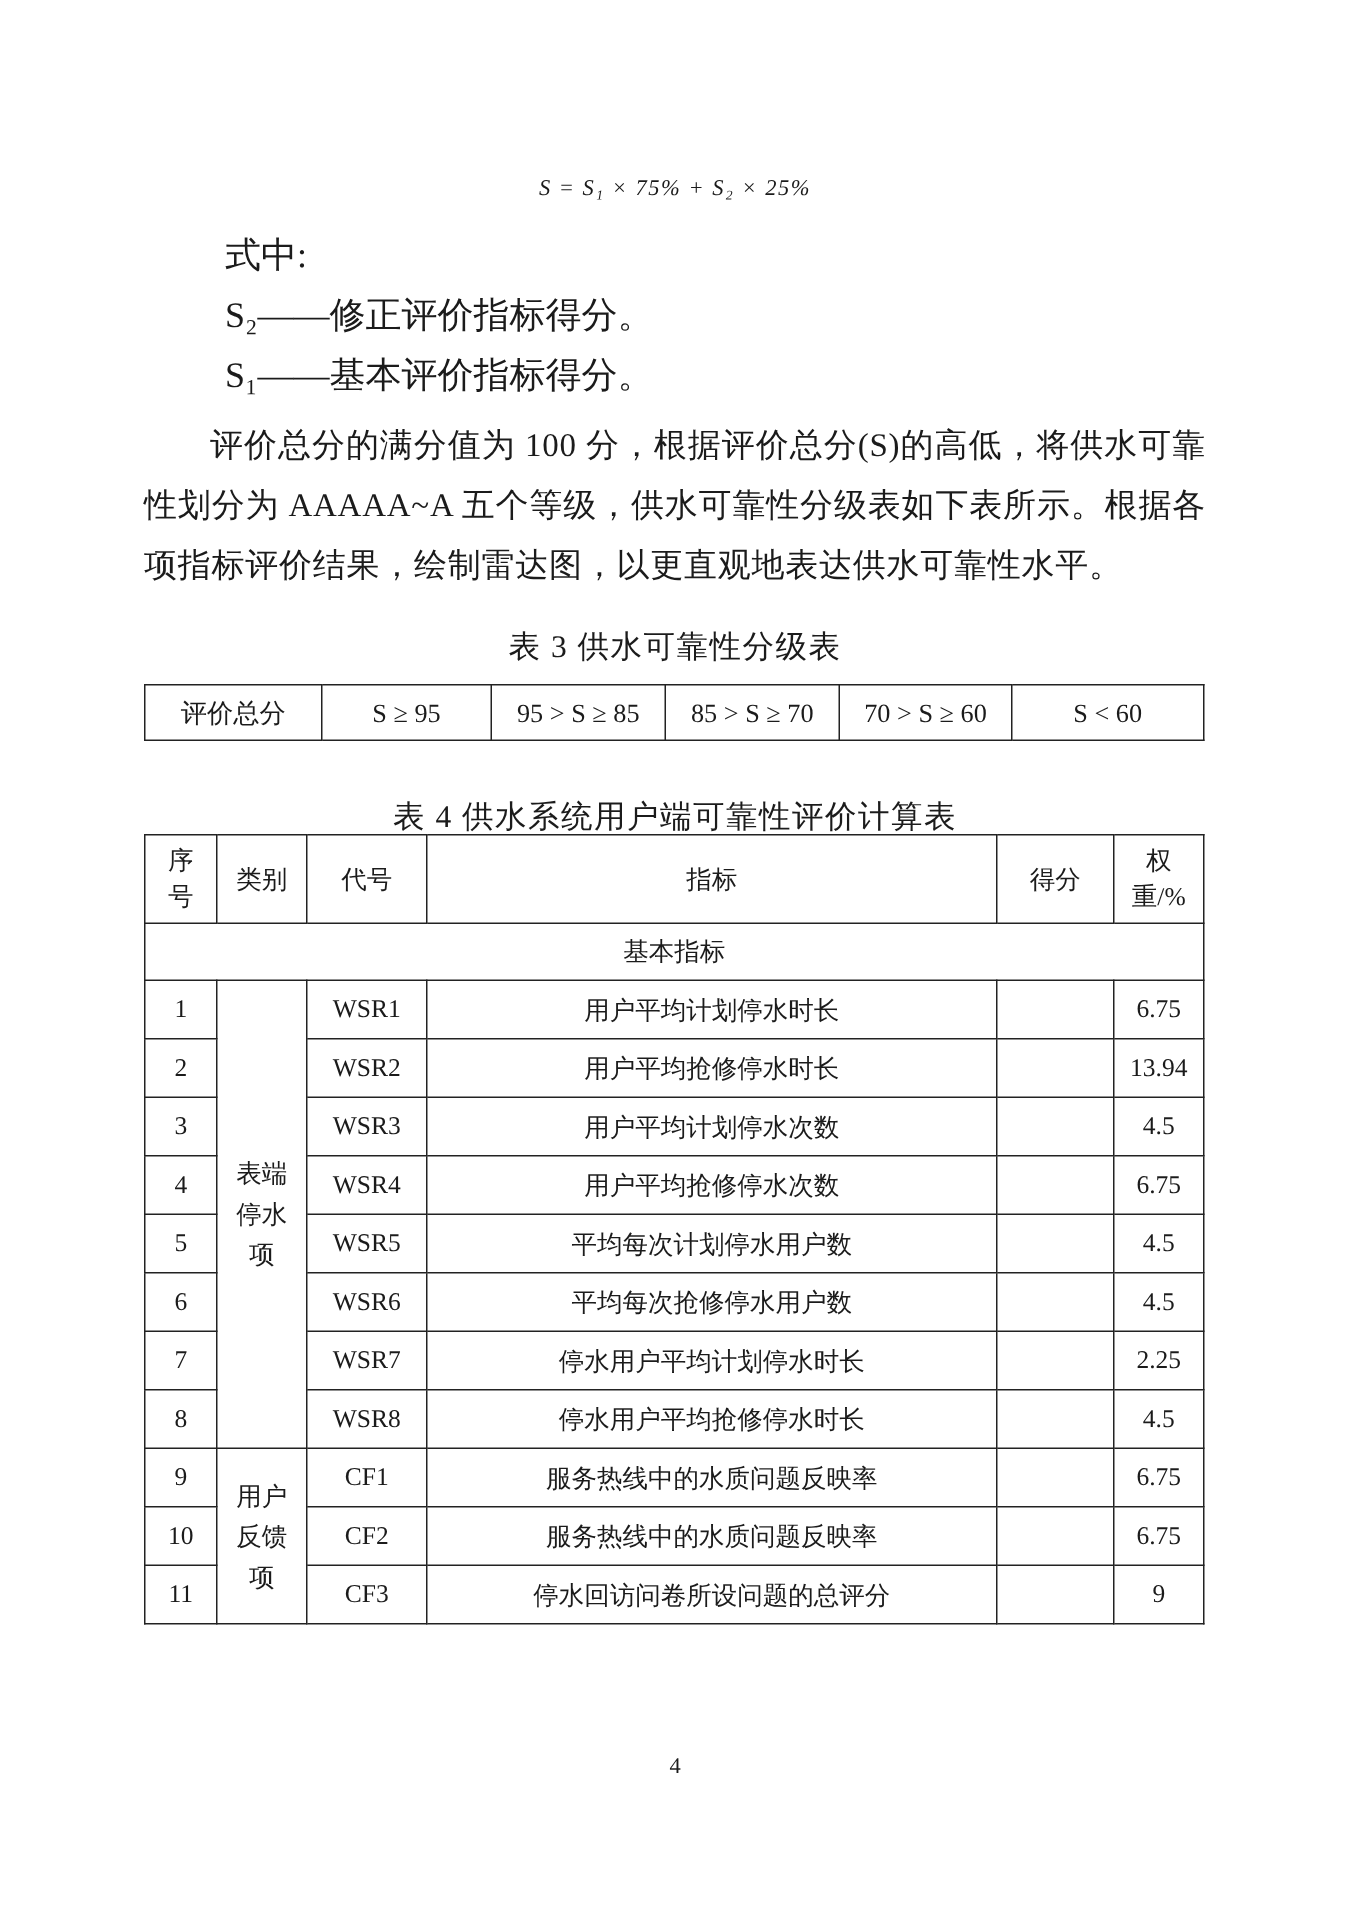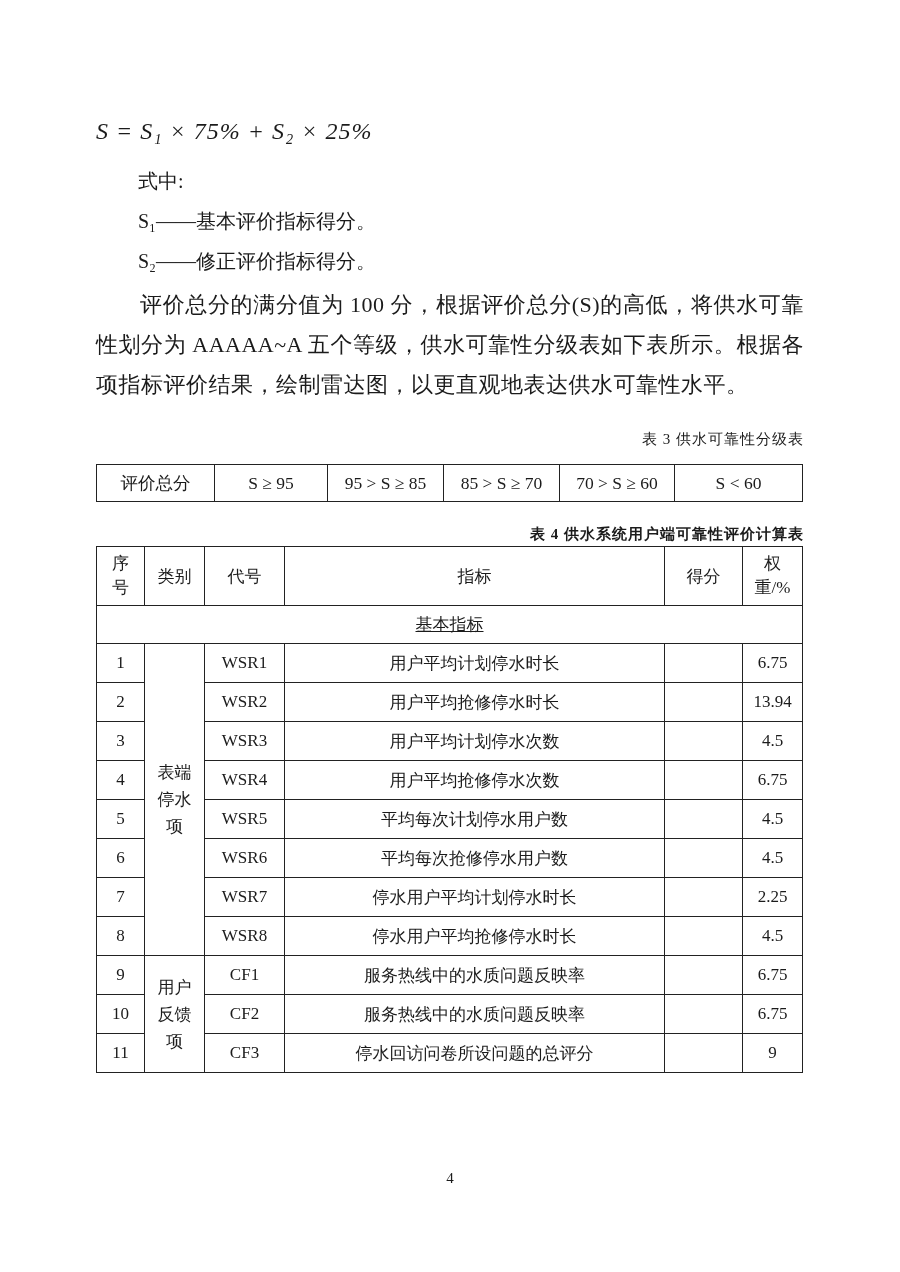--- a/index.html
+++ b/index.html
@@ -8,70 +8,70 @@
     width:900px; height:1272px;
     background:#ffffff;
     color:#1b1b1b;
     font-family:"Liberation Serif","DejaVu Serif",serif;
     overflow:hidden;
   }
   .content { margin:0 96px; width:708px; }
 
   .formula {
     padding-top:118px;
-    text-align:left;
+    text-align:center;
     font-style:italic;
-    font-size:24px;
+    font-size:15px;
     letter-spacing:1px;
   }
   .lead {
-    margin:0;
+    margin:12px;
     margin-top:22px;
     padding-left:42px;
-    font-size:20px;
+    font-size:24px;
     line-height:28px;
   }
   .defline { margin-top:12px; }
   .para {
     margin:0;
     margin-top:10px;
     font-size:22px;
     line-height:40px;
     text-indent:2em;
     text-align:justify;
     letter-spacing:0.5px;
   }
   .caption {
     margin-top:22px;
-    text-align:right;
-    font-size:15px;
+    text-align:center;
+    font-size:21px;
     line-height:24px;
     letter-spacing:1px;
   }
-  .caption.c4 { margin-top:20px;font-weight:bold; }
+  .caption.c4 { margin-top:38px; }
 
   table {
     border-collapse:collapse;
     table-layout:fixed;
     width:706px;
   }
   td {
     border:1px solid #222222;
     text-align:center;
     vertical-align:middle;
     font-size:17.5px;
     padding:0 2px;
     overflow:hidden;
   }
   .t3 { margin-top:13px; }
   .t3 td { height:36px; }
   .t4 { }
   .t4 td { height:38px; font-size:17px; }
   .t4 tr.hdr td { height:58px; }
-  .t4 td.section { height:37px;text-decoration:underline; }
+  .t4 td.section { height:37px; }
   .wrap1 { display:inline-block; width:1.2em; line-height:24px; }
   .wrap2 { display:inline-block; width:2.5em; line-height:24px; }
   .wrapcat { display:inline-block; width:2.2em; line-height:27px; }
 
   .pageno {
     position:absolute;
     left:0; right:0;
     top:1170px;
     text-align:center;
     font-size:15px;
@@ -79,22 +79,22 @@
 </style>
 </head>
 <body>
 
 <div class="page">
   <div class="content">
 
     <div class="formula">S = S₁ × 75% + S₂ × 25%</div>
 
     <p class="lead">式中:</p>
+    <p class="lead defline">S₂——修正评价指标得分。</p>
     <p class="lead defline">S₁——基本评价指标得分。</p>
-    <p class="lead defline">S₂——修正评价指标得分。</p>
 
     <p class="para">评价总分的满分值为 100 分，根据评价总分(S)的高低，将供水可靠性划分为 AAAAA~A 五个等级，供水可靠性分级表如下表所示。根据各项指标评价结果，绘制雷达图，以更直观地表达供水可靠性水平。</p>
 
     <div class="caption">表 3 供水可靠性分级表</div>
 
     <table class="t3">
       <colgroup>
         <col style="width:118px">
           <col style="width:113px">
           <col style="width:116px">

